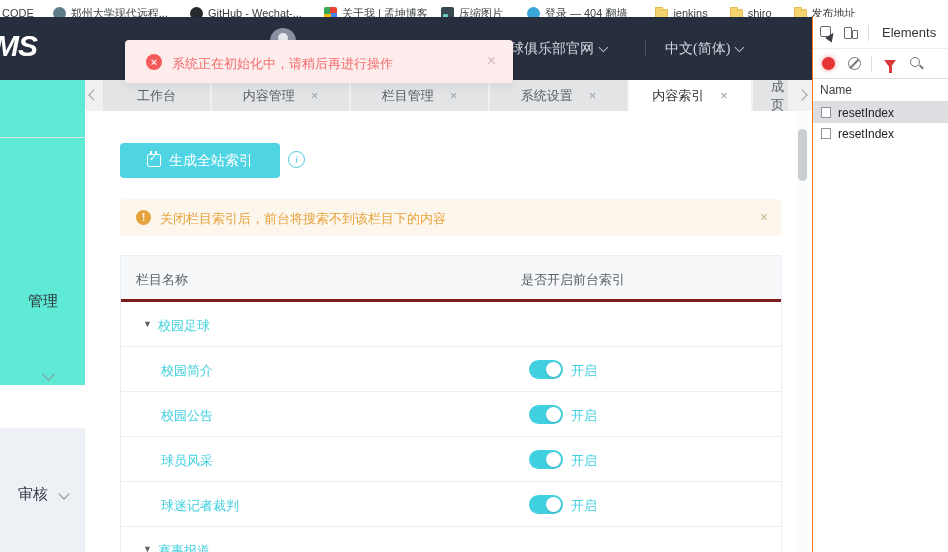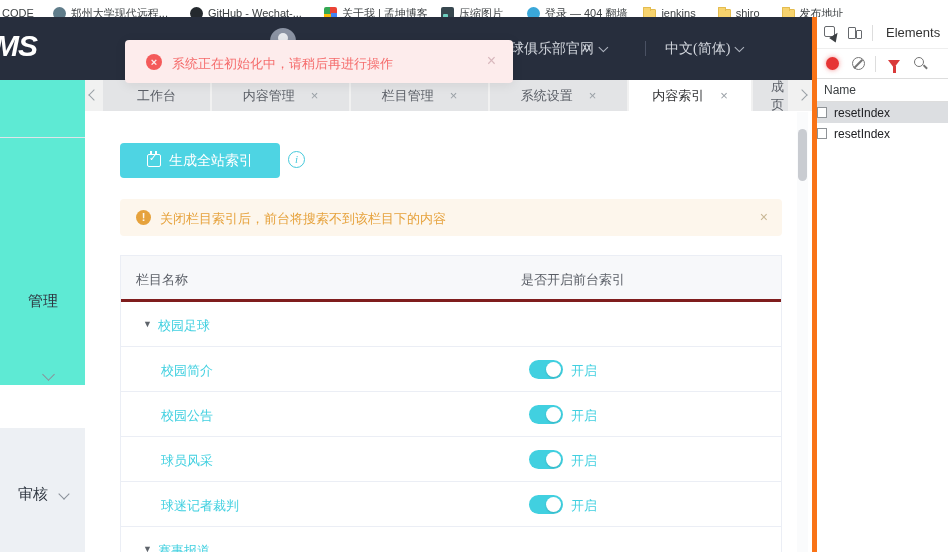--- a/index.html
+++ b/index.html
@@ -94,41 +94,41 @@
 
   
   .toast { position:absolute; left:125px; top:23px; width:388px; height:43px; background:#fdecec; border-radius:4px;
            box-shadow:0 2px 12px rgba(0,0,0,.08); z-index:50; }
   .toast-ic { position:absolute; left:21px; top:14px; width:16px; height:16px; background:#f45a5a; border-radius:50%; color:#fdecec; font-size:11px; text-align:center; line-height:16px; }
   .toast-ic::before { content:"×"; font-weight:bold; }
   .toast-text { position:absolute; left:47px; top:15px; font-size:13px; color:#f56c6c; }
   .toast-x { position:absolute; right:17px; top:12px; font-size:16px; color:#d8b7bc; cursor:pointer; }
 
   
-  .devtools { position:absolute; left:812px; top:17px; width:136px; height:535px; background:#fff; border-left:5px solid #f97316; }
+  .devtools { position:absolute; left:812px; top:17px; width:136px; height:535px; background:#fff; border-left:1px solid #f97316; }
   .dt-row1 { position:absolute; left:0; top:0; width:135px; height:32px; display:flex; align-items:center; border-bottom:1px solid #eee; }
   .dt-inspect { margin-left:7px; width:14px; height:14px; position:relative; cursor:pointer; }
   .dt-inspect .box { position:absolute; left:0; top:0; width:11px; height:11px; border:1.5px solid #66696d; border-radius:2px; }
   .dt-inspect .cur { position:absolute; right:-1px; bottom:-1px; width:0; height:0; border-left:4px solid transparent; border-right:4px solid transparent; border-bottom:9px solid #3c4043; transform:rotate(35deg); }
   .dt-device { margin-left:10px; width:14px; height:14px; position:relative; cursor:pointer; }
   .dt-device .r1 { position:absolute; left:0; top:1px; width:8px; height:12px; border:1.5px solid #66696d; border-radius:1px; }
   .dt-device .r2 { position:absolute; right:0; top:4px; width:6px; height:9px; border:1.5px solid #66696d; background:#fff; border-radius:1px; }
   .dt-sep { width:1px; height:16px; background:#ddd; margin-left:10px; }
   .dt-elements { margin-left:13px; font-size:13px; color:#333; cursor:pointer; }
   .dt-row2 { position:absolute; left:0; top:32px; width:135px; height:30px; display:flex; align-items:center; border-bottom:1px solid #ddd; }
   .dt-record { margin-left:9px; width:13px; height:13px; background:#e63434; border-radius:50%; box-shadow:0 0 5px rgba(230,52,52,.55); cursor:pointer; }
   .dt-clear { margin-left:13px; width:13px; height:13px; border:1.5px solid #767676; border-radius:50%; position:relative; cursor:pointer; }
   .dt-clear::before { content:""; position:absolute; left:-1px; top:4.5px; width:12px; height:1.5px; background:#767676; transform:rotate(-45deg); }
   .dt-funnel { margin-left:12px; width:0; height:0; border-left:6px solid transparent; border-right:6px solid transparent; border-top:8px solid #d93a3a; position:relative; cursor:pointer; }
   .dt-funnel::after { content:""; position:absolute; left:-1.5px; top:-2px; width:3px; height:7px; background:#d93a3a; }
   .dt-search { margin-left:14px; width:14px; height:14px; position:relative; cursor:pointer; }
   .dt-search::before { content:""; position:absolute; left:0; top:0; width:8px; height:8px; border:1.5px solid #757575; border-radius:50%; }
   .dt-search::after { content:""; position:absolute; left:9px; top:9px; width:5px; height:1.5px; background:#757575; transform:rotate(45deg); }
   .dt-name { position:absolute; left:0; top:62px; width:135px; height:23px; line-height:23px; padding-left:7px; font-size:12px; color:#3c4043; border-bottom:1px solid #ddd; }
-  .dt-req { position:absolute; left:0; width:135px; height:21px; display:flex; align-items:center; padding-left:0; font-size:12px; color:#202124; cursor:pointer; }
+  .dt-req { position:absolute; left:0; width:135px; height:21px; display:flex; align-items:center; padding-left:8px; font-size:12px; color:#202124; cursor:pointer; }
   .dt-req .fic { width:10px; height:11px; border:1px solid #8f9397; background:#fff; margin-right:7px; flex:0 0 auto; }
   .req0 { top:85px; background:#dcdee1; } .req1 { top:106px; background:#fff; }
 </style>
 </head>
 <body>
 
 <div class="stage">
 
   <div class="bm-bar">
     <div class="bm-item" style="margin-left:2px">
@@ -147,21 +147,21 @@
         <span>关于我 | 孟坤博客</span>
       </div>
     <div class="bm-item" style="margin-left:13px">
         <span class="bm-ic ic-image"></span>
         <span>压缩图片</span>
       </div>
     <div class="bm-item" style="margin-left:24px">
         <span class="bm-ic ic-app"></span>
         <span>登录 — 404 翻墙</span>
       </div>
-    <div class="bm-item" style="margin-left:16px">
+    <div class="bm-item" style="margin-left:28px">
         <span class="bm-ic ic-folder"></span>
         <span>jenkins</span>
       </div>
     <div class="bm-item" style="margin-left:22px">
         <span class="bm-ic ic-folder"></span>
         <span>shiro</span>
       </div>
     <div class="bm-item" style="margin-left:22px">
         <span class="bm-ic ic-folder"></span>
         <span>发布地址</span>

